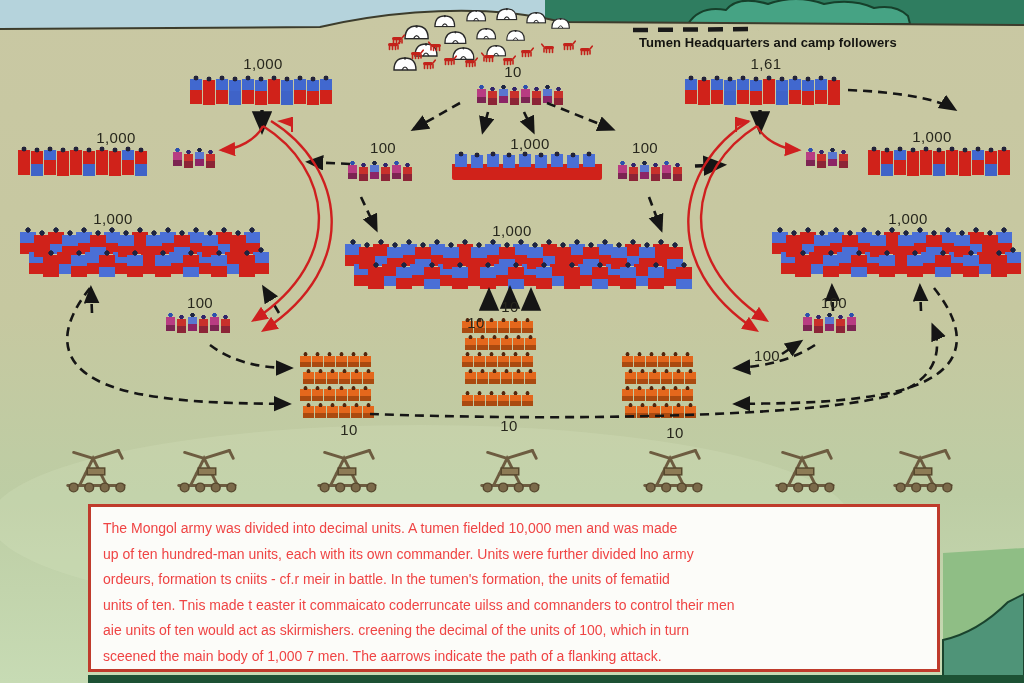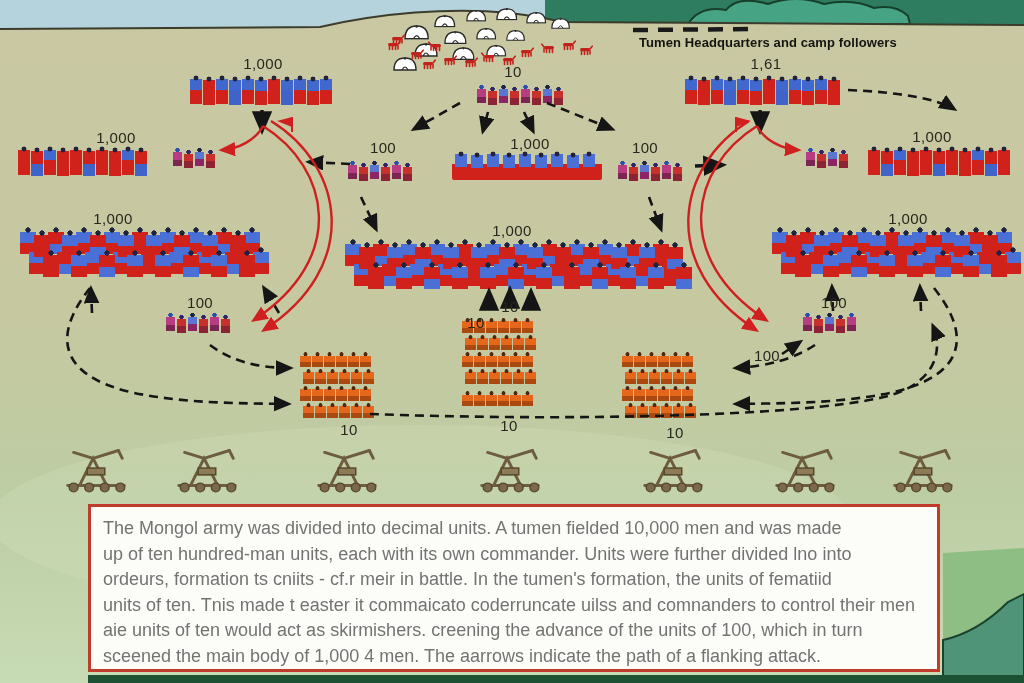--- a/index.html
+++ b/index.html
@@ -56,21 +56,21 @@
       linear-gradient(180deg,rgba(0,0,0,0) 0 3.5px,#e4671c 3.5px 10px,#aa4a10 10px 15px);}
   .orow{height:17px;}
   .orow:nth-child(2n){transform:translateX(3px);}
   .v-gap .orow:last-child{margin-top:5px;}
   
   .catapult{position:absolute;width:72px;height:50px;}
   
   .caption-box{position:absolute;left:88px;top:504px;width:852px;height:168px;
     box-sizing:border-box;background:#fcfcf9;border:3px solid #bf3b2c;
     padding:9px 12px 6px 12px;}
-  .cap-line{font-size:18px;line-height:25.5px;color:#737373;letter-spacing:0px;
+  .cap-line{font-size:14px;line-height:25.5px;color:#ef4444;letter-spacing:0px;
     white-space:nowrap;overflow:hidden;}
 </style>
 </head>
 <body>
 
 <div class="stage">
 
   <svg class="layer" width="1024" height="683" viewBox="0 0 1024 683">
     <defs>
       <linearGradient id="groundGrad" x1="0" y1="0" x2="0" y2="1">
@@ -303,20 +303,20 @@
       <div class="num-label" style="left: 476px; top: 322px;">10</div>
       <div class="num-label" style="left: 349px; top: 429px;">10</div>
       <div class="num-label" style="left: 509px; top: 425px;">10</div>
       <div class="num-label" style="left: 675px; top: 432px;">10</div>
     </div>
 
   <div class="hq-label">Tumen Headquarters and camp followers</div>
 
   <div class="caption-box">
       <div class="cap-line">The Mongol army was divided into decimal units. A tumen fielded 10,000 men and was made</div>
-      <div class="cap-line">up of ten hundred-man units, each with its own commander.  Units were further divided lno into</div>
+      <div class="cap-line">up of ten hundred-man units, each with its own commander.  Units were further divided lno army</div>
       <div class="cap-line">ordeurs, formation ts cniits - cf.r  meir in battle.  In the tumen's formation, the units of fematiid</div>
       <div class="cap-line">units of ten. Tnis made t easter it commaicato coderruncate uilss and comnanders to control their men</div>
-      <div class="cap-line">aie units of ten would act as skirmishers. creening the advance of the units of 100, which in turn</div>
-      <div class="cap-line">sceened the main body of 1,000 4 men. The aarrows indicate the path of a flanking attack.</div>
+      <div class="cap-line">aie units of ten would act as skirmishers. creening the decimal of the units of 100, which in turn</div>
+      <div class="cap-line">sceened the main body of 1,000 7 men. The aarrows indicate the path of a flanking attack.</div>
     </div>
 
 </div>
 
 </body></html>

